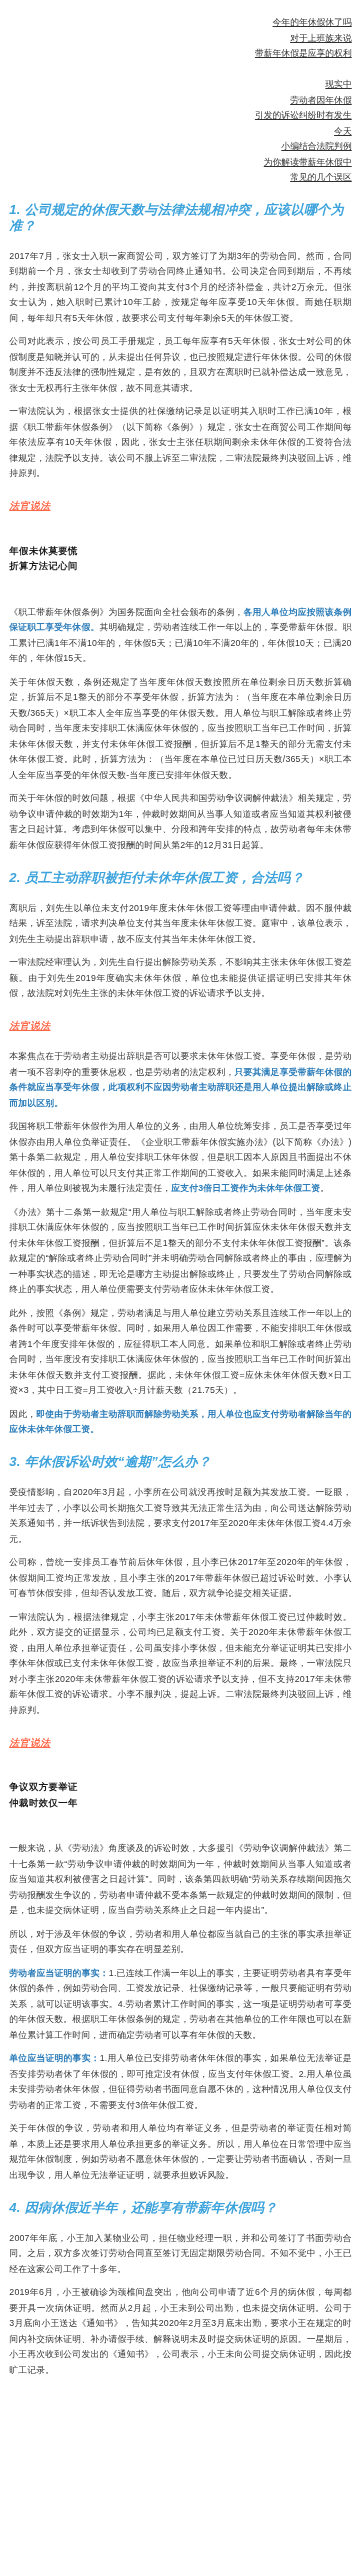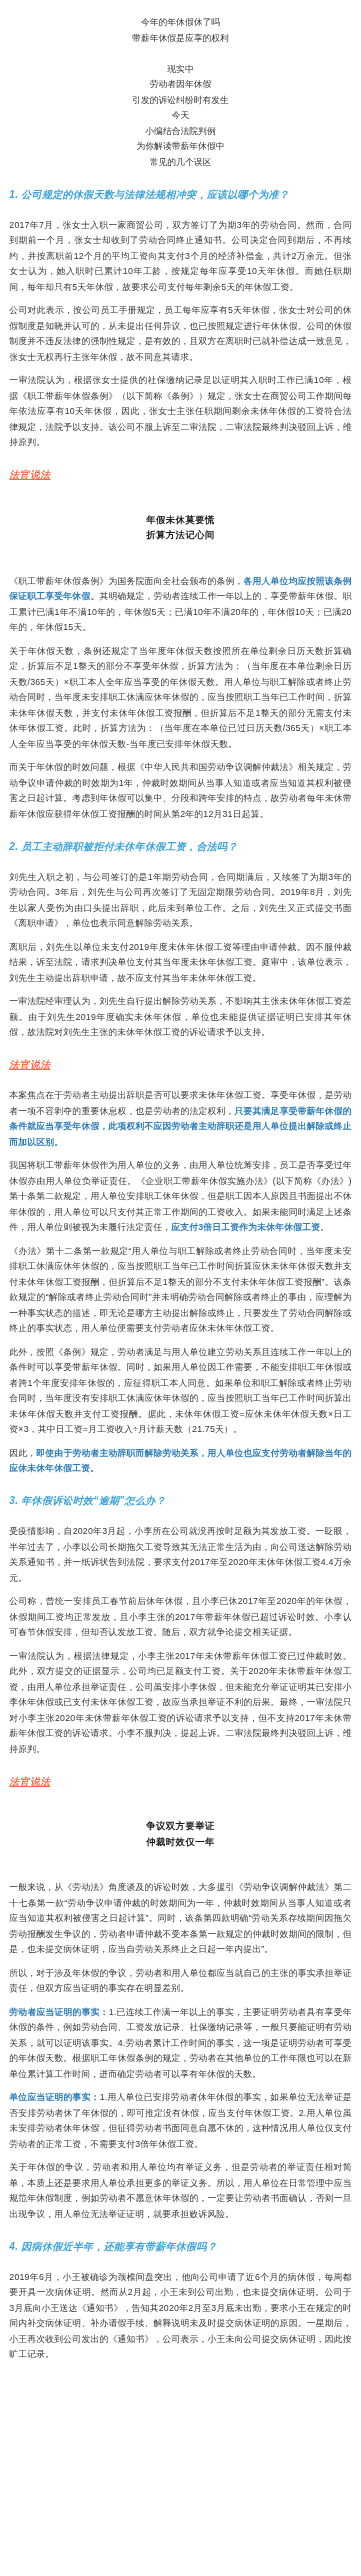--- a/index.html
+++ b/index.html
@@ -5,27 +5,27 @@
   html, body { margin: 0; padding: 0; background: #ffffff; }
   body {
     width: 361px;
     font-family: "Liberation Sans", "DejaVu Sans", sans-serif;
     color: #333333;
     -webkit-font-smoothing: antialiased;
   }
   .content { padding: 11.3px 9.3px 0 9.3px; }
 
   
-  .intro { text-align: center; font-size: 8.8px; line-height: 15.5px; color: #2f2f2f; padding-top: 4.1px; }
+  .intro { text-align: right; font-size: 8.8px; line-height: 15.5px; color: #2f2f2f; padding-top: 4.1px; text-decoration: underline; }
   .intro .gap { height: 15.5px; }
 
   
   .sec-heading {
     color: #3da3dc;
-    font-size: 10px;
+    font-size: 13px;
     font-weight: bold;
     font-style: italic;
     line-height: 15.5px;
     margin: 16.5px 0 15.5px 0;
     letter-spacing: 0.3px;
   }
 
   
   .judge-label {
     color: #ff6847;
@@ -33,21 +33,20 @@
     font-weight: bold;
     font-style: italic;
     line-height: 15.5px;
     margin: 16.5px 0 15.5px 0;
     letter-spacing: 0.5px;
     text-decoration: underline;
   }
 
   
   .center-title {
-    text-align: center;
     font-size: 9.3px;
     font-weight: bold;
     color: #1a1a1a;
     line-height: 15.5px;
     margin: 30px 0;
     letter-spacing: 0.5px;
     font-family: Liberation Mono, monospace;
   }
 
   
@@ -61,20 +60,21 @@
   }
   .seg-plain { color: #333333; }
   .seg-blue  { color: #2b7cb9; font-weight: bold; }
 </style>
 </head>
 <body>
 
 <div class="content">
   <div class="intro">
       <div>今年的年休假休了吗</div>
+      <div>对于上班族来说</div>
       <div>带薪年休假是应享的权利</div>
       <div class="gap"></div>
       <div>现实中</div>
       <div>劳动者因年休假</div>
       <div>引发的诉讼纠纷时有发生</div>
       <div>今天</div>
       <div>小编结合法院判例</div>
       <div>为你解读带薪年休假中</div>
       <div>常见的几个误区</div>
     </div>
@@ -85,21 +85,20 @@
       <p class="para"><span class="seg-plain">一审法院认为，根据张女士提供的社保缴纳记录足以证明其入职时工作已满10年，根据《职工带薪年休假条例》（以下简称《条例》）规定，张女士在商贸公司工作期间每年依法应享有10天年休假，因此，张女士主张任职期间剩余未休年休假的工资符合法律规定，法院予以支持。该公司不服上诉至二审法院，二审法院最终判决驳回上诉，维持原判。</span></p>
       <div class="judge-label">法官说法</div>
       <div class="center-title">
         <div>年假未休莫要慌</div>
         <div>折算方法记心间</div>
       </div>
       <p class="para"><span class="seg-plain">《职工带薪年休假条例》为国务院面向全社会颁布的条例，</span><span class="seg-blue">各用人单位均应按照该条例保证职工享受年休假。</span><span class="seg-plain">其明确规定，劳动者连续工作一年以上的，享受带薪年休假。职工累计已满1年不满10年的，年休假5天；已满10年不满20年的，年休假10天；已满20年的，年休假15天。</span></p>
       <p class="para"><span class="seg-plain">关于年休假天数，条例还规定了当年度年休假天数按照所在单位剩余日历天数折算确定，折算后不足1整天的部分不享受年休假，折算方法为：（当年度在本单位剩余日历天数/365天）×职工本人全年应当享受的年休假天数。用人单位与职工解除或者终止劳动合同时，当年度未安排职工休满应休年休假的，应当按照职工当年已工作时间，折算未休年休假天数，并支付未休年休假工资报酬，但折算后不足1整天的部分无需支付未休年休假工资。此时，折算方法为：（当年度在本单位已过日历天数/365天）×职工本人全年应当享受的年休假天数-当年度已安排年休假天数。</span></p>
       <p class="para"><span class="seg-plain">而关于年休假的时效问题，根据《中华人民共和国劳动争议调解仲裁法》相关规定，劳动争议申请仲裁的时效期为1年，仲裁时效期间从当事人知道或者应当知道其权利被侵害之日起计算。考虑到年休假可以集中、分段和跨年安排的特点，故劳动者每年未休带薪年休假应获得年休假工资报酬的时间从第2年的12月31日起算。</span></p>
       <div class="sec-heading">2. 员工主动辞职被拒付未休年休假工资，合法吗？</div>
-      <p class="para"><span class="seg-plain">刘先生入职之初，与公司签订的是1年期劳动合同，合同期满后，又续签了为期3年的劳动合同。3年后，刘先生与公司再次签订了无固定期限劳动合同。2019年8月，刘先生以家人受伤为由口头提出辞职，此后未到单位工作。之后，刘先生又正式提交书面《离职申请》，单位也表示同意解除劳动关系。</span></p>
       <p class="para"><span class="seg-plain">离职后，刘先生以单位未支付2019年度未休年休假工资等理由申请仲裁。因不服仲裁结果，诉至法院，请求判决单位支付其当年度未休年休假工资。庭审中，该单位表示，刘先生主动提出辞职申请，故不应支付其当年未休年休假工资。</span></p>
       <p class="para"><span class="seg-plain">一审法院经审理认为，刘先生自行提出解除劳动关系，不影响其主张未休年休假工资差额。由于刘先生2019年度确实未休年休假，单位也未能提供证据证明已安排其年休假，故法院对刘先生主张的未休年休假工资的诉讼请求予以支持。</span></p>
       <div class="judge-label">法官说法</div>
       <p class="para"><span class="seg-plain">本案焦点在于劳动者主动提出辞职是否可以要求未休年休假工资。享受年休假，是劳动者一项不容剥夺的重要休息权，也是劳动者的法定权利，</span><span class="seg-blue">只要其满足享受带薪年休假的条件就应当享受年休假，此项权利不应因劳动者主动辞职还是用人单位提出解除或终止而加以区别。</span></p>
       <p class="para"><span class="seg-plain">我国将职工带薪年休假作为用人单位的义务，由用人单位统筹安排，员工是否享受过年休假亦由用人单位负举证责任。《企业职工带薪年休假实施办法》(以下简称《办法》)第十条第二款规定，用人单位安排职工休年休假，但是职工因本人原因且书面提出不休年休假的，用人单位可以只支付其正常工作期间的工资收入。如果未能同时满足上述条件，用人单位则被视为未履行法定责任，</span><span class="seg-blue">应支付3倍日工资作为未休年休假工资</span><span class="seg-plain">。</span></p>
       <p class="para"><span class="seg-plain">《办法》第十二条第一款规定“用人单位与职工解除或者终止劳动合同时，当年度未安排职工休满应休年休假的，应当按照职工当年已工作时间折算应休未休年休假天数并支付未休年休假工资报酬，但折算后不足1整天的部分不支付未休年休假工资报酬”。该条款规定的“解除或者终止劳动合同时”并未明确劳动合同解除或者终止的事由，应理解为一种事实状态的描述，即无论是哪方主动提出解除或终止，只要发生了劳动合同解除或终止的事实状态，用人单位便需要支付劳动者应休未休年休假工资。</span></p>
       <p class="para"><span class="seg-plain">此外，按照《条例》规定，劳动者满足与用人单位建立劳动关系且连续工作一年以上的条件时可以享受带薪年休假。同时，如果用人单位因工作需要，不能安排职工年休假或者跨1个年度安排年休假的，应征得职工本人同意。如果单位和职工解除或者终止劳动合同时，当年度没有安排职工休满应休年休假的，应当按照职工当年已工作时间折算出未休年休假天数并支付工资报酬。据此，未休年休假工资=应休未休年休假天数×日工资×3，其中日工资=月工资收入÷月计薪天数（21.75天）。</span></p>
       <p class="para"><span class="seg-plain">因此，</span><span class="seg-blue">即使由于劳动者主动辞职而解除劳动关系，用人单位也应支付劳动者解除当年的应休未休年休假工资。</span></p>
       <div class="sec-heading">3. 年休假诉讼时效“逾期”怎么办？</div>
       <p class="para"><span class="seg-plain">受疫情影响，自2020年3月起，小李所在公司就没再按时足额为其发放工资。一眨眼，半年过去了，小李以公司长期拖欠工资导致其无法正常生活为由，向公司送达解除劳动关系通知书，并一纸诉状告到法院，要求支付2017年至2020年未休年休假工资4.4万余元。</span></p>
@@ -109,16 +108,17 @@
       <div class="center-title">
         <div>争议双方要举证</div>
         <div>仲裁时效仅一年</div>
       </div>
       <p class="para"><span class="seg-plain">一般来说，从《劳动法》角度谈及的诉讼时效，大多援引《劳动争议调解仲裁法》第二十七条第一款“劳动争议申请仲裁的时效期间为一年，仲裁时效期间从当事人知道或者应当知道其权利被侵害之日起计算”。同时，该条第四款明确“劳动关系存续期间因拖欠劳动报酬发生争议的，劳动者申请仲裁不受本条第一款规定的仲裁时效期间的限制，但是，也未提交病休证明，应当自劳动关系终止之日起一年内提出”。</span></p>
       <p class="para"><span class="seg-plain">所以，对于涉及年休假的争议，劳动者和用人单位都应当就自己的主张的事实承担举证责任，但双方应当证明的事实存在明显差别。</span></p>
       <p class="para"><span class="seg-blue">劳动者应当证明的事实：</span><span class="seg-plain">1.已连续工作满一年以上的事实，主要证明劳动者具有享受年休假的条件，例如劳动合同、工资发放记录、社保缴纳记录等，一般只要能证明有劳动关系，就可以证明该事实。4.劳动者累计工作时间的事实，这一项是证明劳动者可享受的年休假天数。根据职工年休假条例的规定，劳动者在其他单位的工作年限也可以在新单位累计算工作时间，进而确定劳动者可以享有年休假的天数。</span></p>
       <p class="para"><span class="seg-blue">单位应当证明的事实：</span><span class="seg-plain">1.用人单位已安排劳动者休年休假的事实，如果单位无法举证是否安排劳动者休了年休假的，即可推定没有休假，应当支付年休假工资。2.用人单位虽未安排劳动者休年休假，但征得劳动者书面同意自愿不休的，这种情况用人单位仅支付劳动者的正常工资，不需要支付3倍年休假工资。</span></p>
       <p class="para"><span class="seg-plain">关于年休假的争议，劳动者和用人单位均有举证义务，但是劳动者的举证责任相对简单，本质上还是要求用人单位承担更多的举证义务。所以，用人单位在日常管理中应当规范年休假制度，例如劳动者不愿意休年休假的，一定要让劳动者书面确认，否则一旦出现争议，用人单位无法举证证明，就要承担败诉风险。</span></p>
       <div class="sec-heading">4. 因病休假近半年，还能享有带薪年休假吗？</div>
+      <p class="para"><span class="seg-plain">2007年年底，小王加入某物业公司，担任物业经理一职，并和公司签订了书面劳动合同。之后，双方多次签订劳动合同直至签订无固定期限劳动合同。不知不觉中，小王已经在这家公司工作了十多年。</span></p>
       <p class="para"><span class="seg-plain">2019年6月，小王被确诊为颈椎间盘突出，他向公司申请了近6个月的病休假，每周都要开具一次病休证明。然而从2月起，小王未到公司出勤，也未提交病休证明。公司于3月底向小王送达《通知书》，告知其2020年2月至3月底未出勤，要求小王在规定的时间内补交病休证明、补办请假手续、解释说明未及时提交病休证明的原因。一星期后，小王再次收到公司发出的《通知书》，公司表示，小王未向公司提交病休证明，因此按旷工记录。</span></p>
     </div>
 </div>
 
 
 </body></html>

